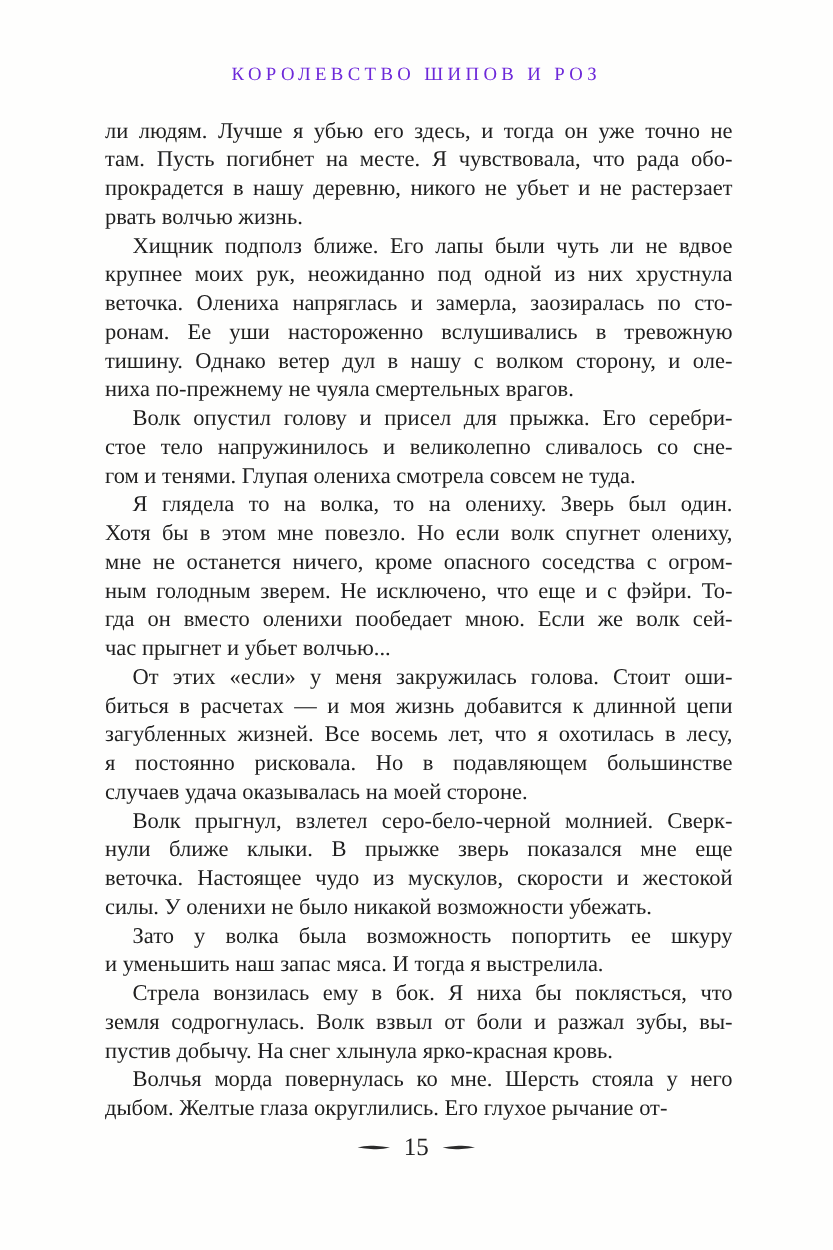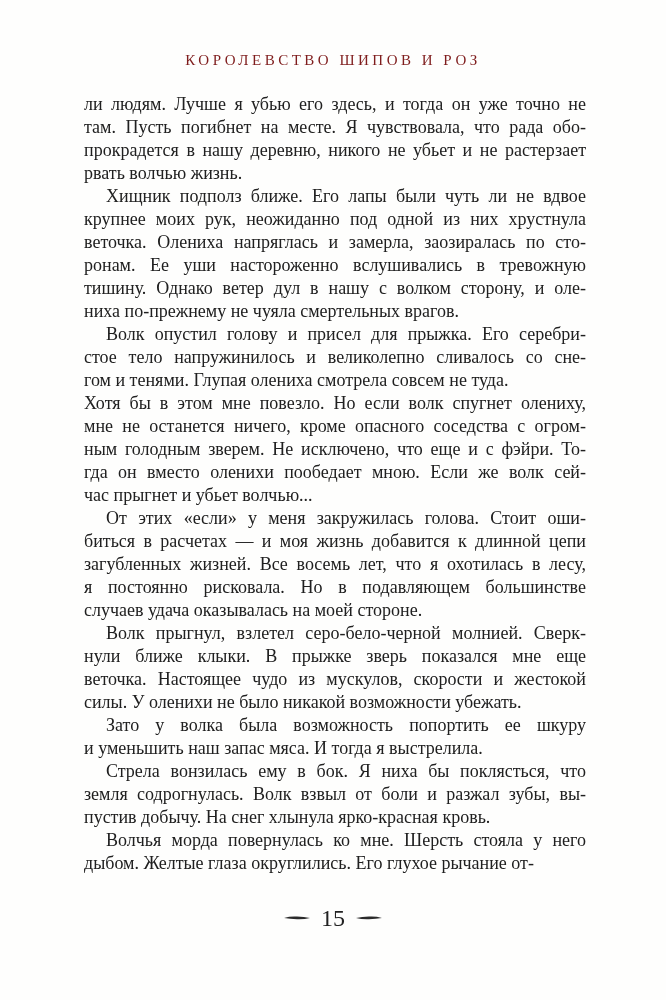--- a/index.html
+++ b/index.html
@@ -18,21 +18,21 @@
     overflow: hidden;
   }
   .running-header {
     position: absolute;
     top: 52px;
     left: 0;
     width: 100%;
     text-align: center;
     font-size: 15px;
     letter-spacing: 3.5px;
-    color: #7f1d1d;
+    color: #6d28d9;
     font-weight: normal;
   }
   .text-block {
     position: absolute;
     top: 93px;
     left: 84px;
     width: 502px;
   }
   .paragraph {
     margin: 0;
@@ -58,21 +58,21 @@
     top: 906px;
     left: 0;
     width: 100%;
     height: 24px;
     display: flex;
     justify-content: center;
     align-items: center;
     gap: 11px;
   }
   .page-number {
-    font-size: 24px;
+    font-size: 20px;
     color: #222;
     line-height: 1;
   }
   .ornament {
     display: inline-block;
     width: 26px;
     height: 8px;
   }
   .ornament svg { display: block; }
 </style>
@@ -97,20 +97,21 @@
         <div class="line">ронам. Ее уши настороженно вслушивались в тревожную</div>
         <div class="line">тишину. Однако ветер дул в нашу с волком сторону, и оле-</div>
         <div class="line last">ниха по-прежнему не чуяла смертельных врагов.</div>
       </div>
       <div class="paragraph">
         <div class="line indent">Волк опустил голову и присел для прыжка. Его серебри-</div>
         <div class="line">стое тело напружинилось и великолепно сливалось со сне-</div>
         <div class="line last">гом и тенями. Глупая олениха смотрела совсем не туда.</div>
       </div>
       <div class="paragraph">
+        <div class="line indent">Я глядела то на волка, то на олениху. Зверь был один.</div>
         <div class="line">Хотя бы в этом мне повезло. Но если волк спугнет олениху,</div>
         <div class="line">мне не останется ничего, кроме опасного соседства с огром-</div>
         <div class="line">ным голодным зверем. Не исключено, что еще и с фэйри. То-</div>
         <div class="line">гда он вместо оленихи пообедает мною. Если же волк сей-</div>
         <div class="line last">час прыгнет и убьет волчью...</div>
       </div>
       <div class="paragraph">
         <div class="line indent">От этих «если» у меня закружилась голова. Стоит оши-</div>
         <div class="line">биться в расчетах — и моя жизнь добавится к длинной цепи</div>
         <div class="line">загубленных жизней. Все восемь лет, что я охотилась в лесу,</div>

